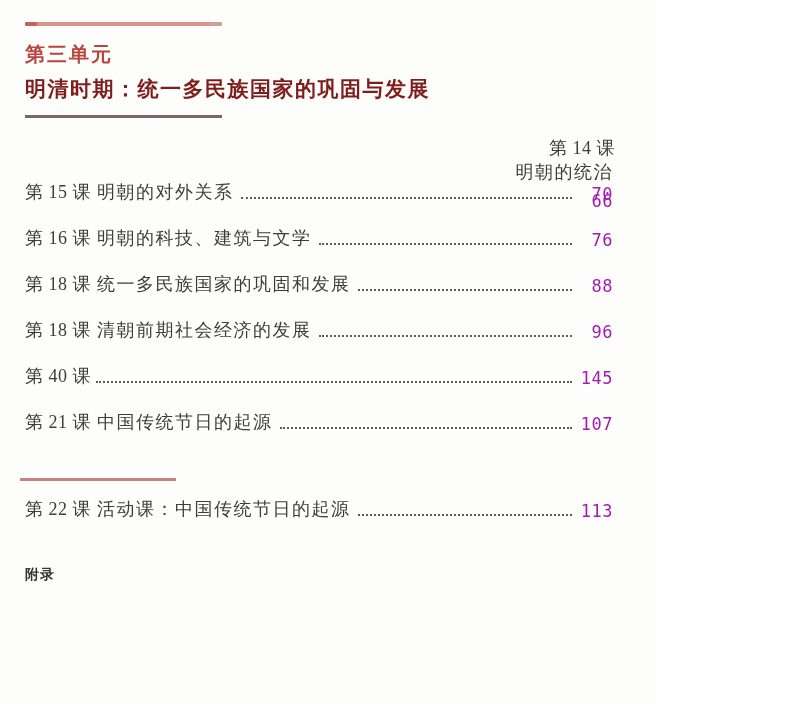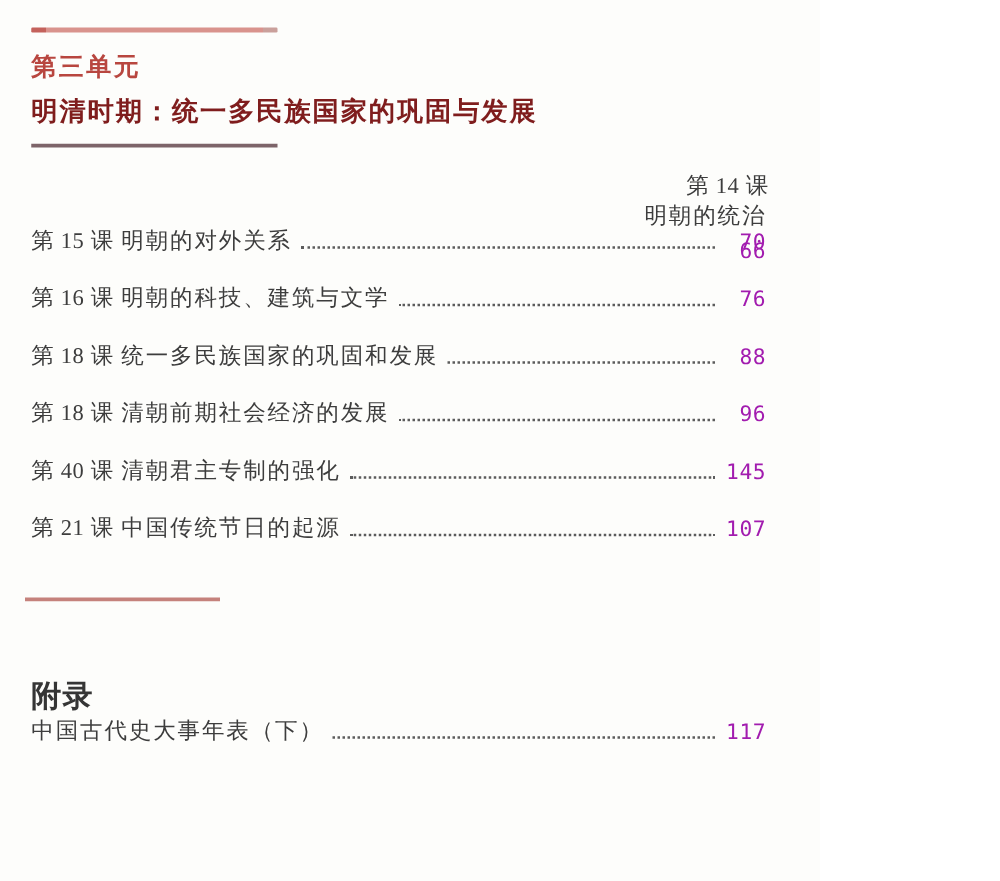--- a/index.html
+++ b/index.html
@@ -89,23 +89,23 @@
     flex: 0 0 auto;
     width: 36px;
     text-align: right;
     font-family: "DejaVu Sans Mono", monospace;
     font-size: 17px;
     color: #a21caf;
     letter-spacing: 0.5px;
   }
   .activity-row { margin-top: 18px; }
   .appendix-label {
-    margin-top: 60px;
+    margin-top: 45px;
     height: 22px;
-    font-size: 24px;
+    font-size: 14px;
     font-weight: bold;
     color: #353535;
     letter-spacing: 1px;
     font-family: "Liberation Sans", "DejaVu Sans", sans-serif;
   }
   .appendix-row { margin-top: 11px; }
 </style>
 </head>
 <body>
 
@@ -146,40 +146,39 @@
     <span class="pagenum">88</span>
   </div>
         <div class="toc-row">
     <span class="no">第 18 课</span>
     <span class="title">清朝前期社会经济的发展</span>
     <span class="dots"></span>
     <span class="pagenum">96</span>
   </div>
         <div class="toc-row">
     <span class="no">第 40 课</span>
-    <span class="title">清朝君主专制的强化</span>
     <span class="dots"></span>
     <span class="pagenum">145</span>
   </div>
         <div class="toc-row">
     <span class="no">第 21 课</span>
     <span class="title">中国传统节日的起源</span>
     <span class="dots"></span>
     <span class="pagenum">107</span>
   </div>
       </div>
 
     <div class="rule-section"></div>
 
+    <div id="activity-slot">
+        <div class="toc-row activity-row">
+    <span class="no">第 22 课</span>
+    <span class="title">活动课：中国传统节日的起源</span>
+    <span class="dots"></span>
+    <span class="pagenum">113</span>
+  </div>
+      </div>
 
     <div class="appendix-label">附录</div>
 
-    <div id="appendix-slot">
-        <div class="toc-row appendix-row no-number">
-
-    <span class="title">中国古代史大事年表（下）</span>
-    <span class="dots"></span>
-    <span class="pagenum">117</span>
-  </div>
-      </div>
 
   </div>
 </div>
 
 </body></html>

